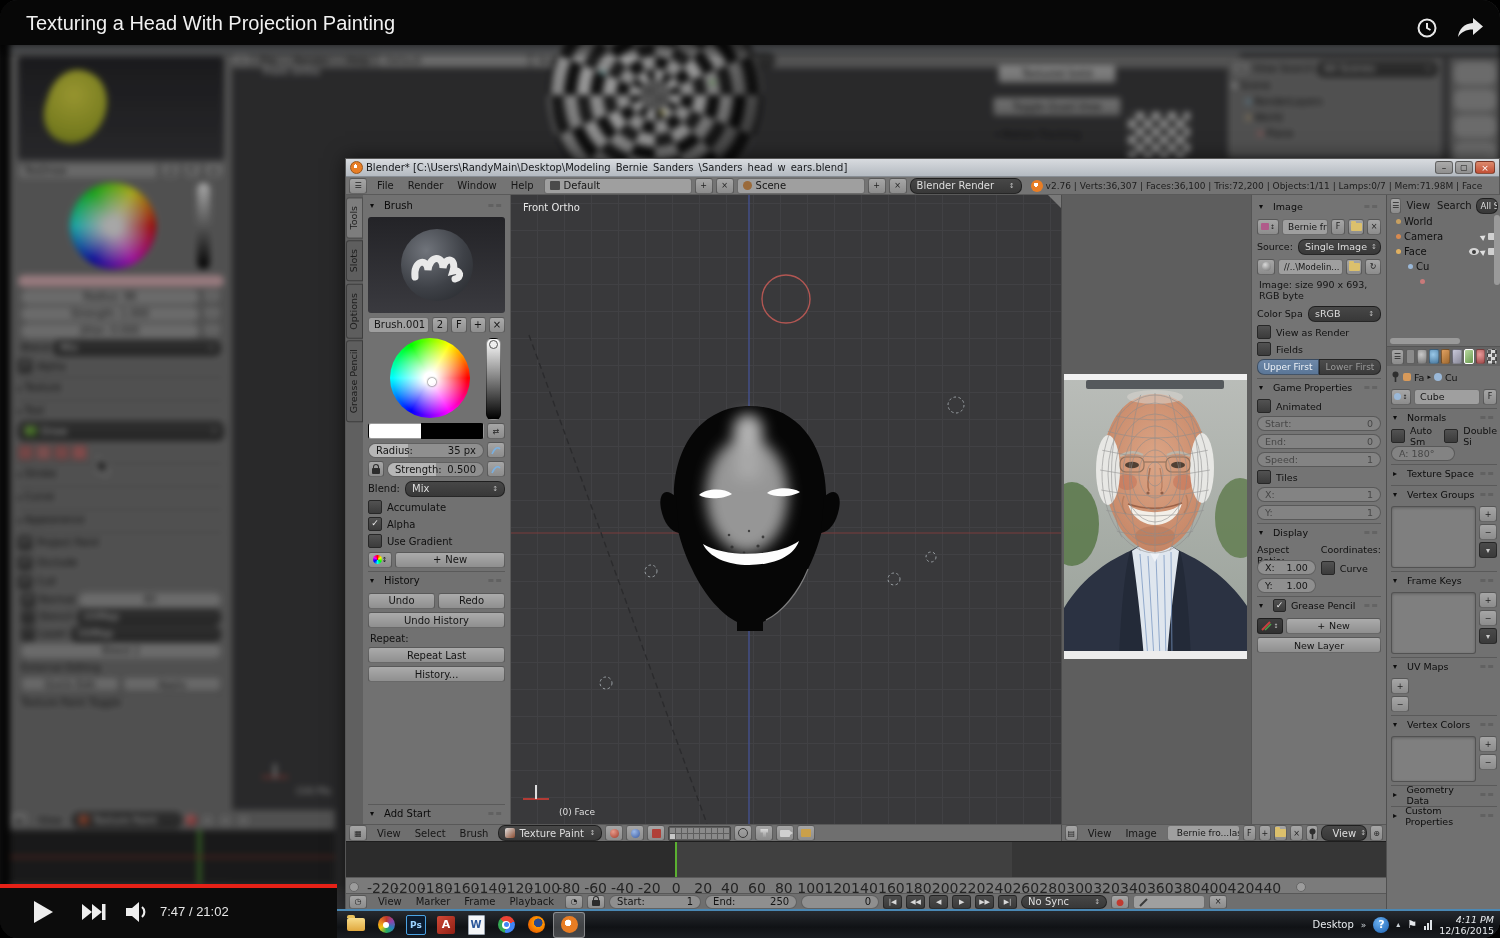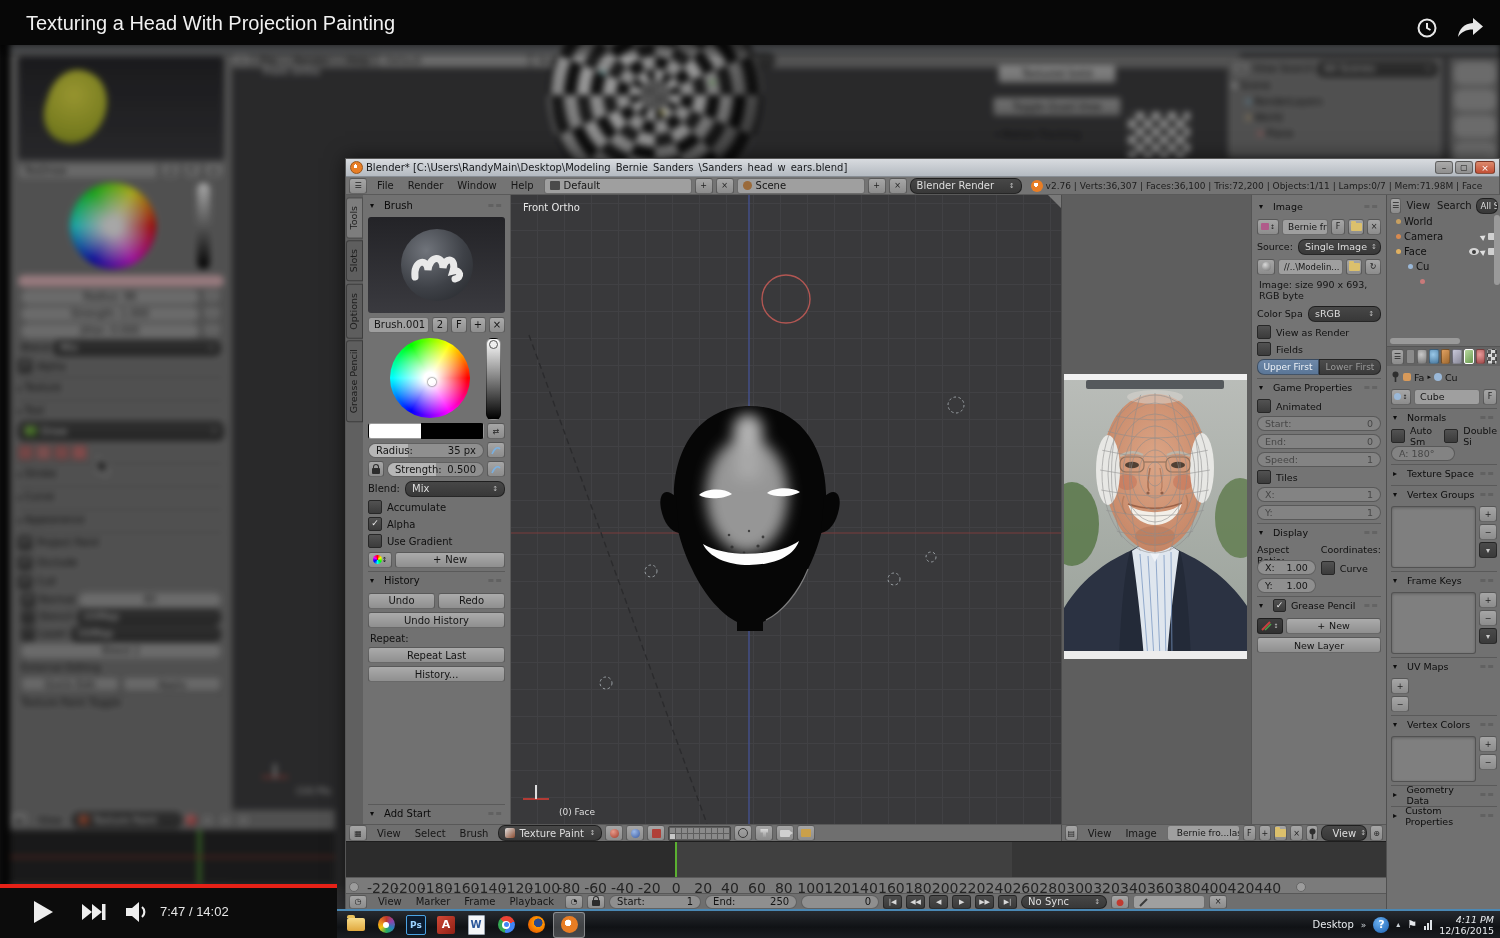--- a/index.html
+++ b/index.html
@@ -1,17 +1,17 @@
 <!DOCTYPE html>
 <html><head>
 <meta charset="utf-8">
 <style>
   html,body{margin:0;padding:0;background:#000;}
   .stage{position:relative;width:1500px;height:938px;overflow:hidden;background:#18181a;
-    font-family:"DejaVu Sans",sans-serif;font-size:10px;color:#111;-webkit-font-smoothing:antialiased;}
+    font-family:"DejaVu Sans",sans-serif;font-size:10px;color:#111;border-radius:18px;-webkit-font-smoothing:antialiased;}
   .p{position:absolute;}
   .row{display:flex;align-items:center;gap:3px;}
   
   .bg-inner{position:absolute;inset:0;filter:blur(3px) brightness(.83) saturate(.9);}
   .bg-dim{position:absolute;inset:0;background:rgba(8,9,11,.22);}
   .bgpanel{background:#7a7a7a;}
   .bgrow{height:15px;display:flex;align-items:center;gap:4px;color:#151515;font-size:10px;padding:0 3px;}
   .bgsl{background:#a3a3a3;border-radius:8px;height:14px;display:flex;align-items:center;justify-content:center;color:#1a1a1a;flex:1;}
   .bgsec{display:block;height:20px;line-height:20px;border-top:1px solid rgba(0,0,0,.25);color:#101010;}
   .bgsec::before{content:"▸ ";font-size:8px;}
@@ -1055,16 +1055,16 @@
     </svg>
     <svg class="p" style="left:82px;top:20px;" width="26" height="16" viewBox="0 0 26 16">
       <polygon points="0,0 10,8 0,16" fill="#eee"></polygon>
         <polygon points="10,0 20,8 10,16" fill="#eee"></polygon>
         <rect x="20" y="0" width="3.5" height="16" fill="#eee"></rect>
     </svg>
     <svg class="p" style="left:126px;top:18px;" width="26" height="20" viewBox="0 0 26 20">
       <polygon points="0,6 6,6 13,0 13,20 6,14 0,14" fill="#eee"></polygon>
       <path d="M16,5 A6.5,6.5 0 0 1 16,15" fill="none" stroke="#eee" stroke-width="2.2"></path>
     </svg>
-    <div class="p" style="left:160px;top:20px;font-family:'Liberation Sans',sans-serif;font-size:13px;color:#e6e6e6;">7:47 / 14:02</div>
+    <div class="p" style="left:160px;top:20px;font-family:'Liberation Sans',sans-serif;font-size:13px;color:#e6e6e6;">7:47 / 21:02</div>
   </div>
 
 </div>
 
 </body></html>

